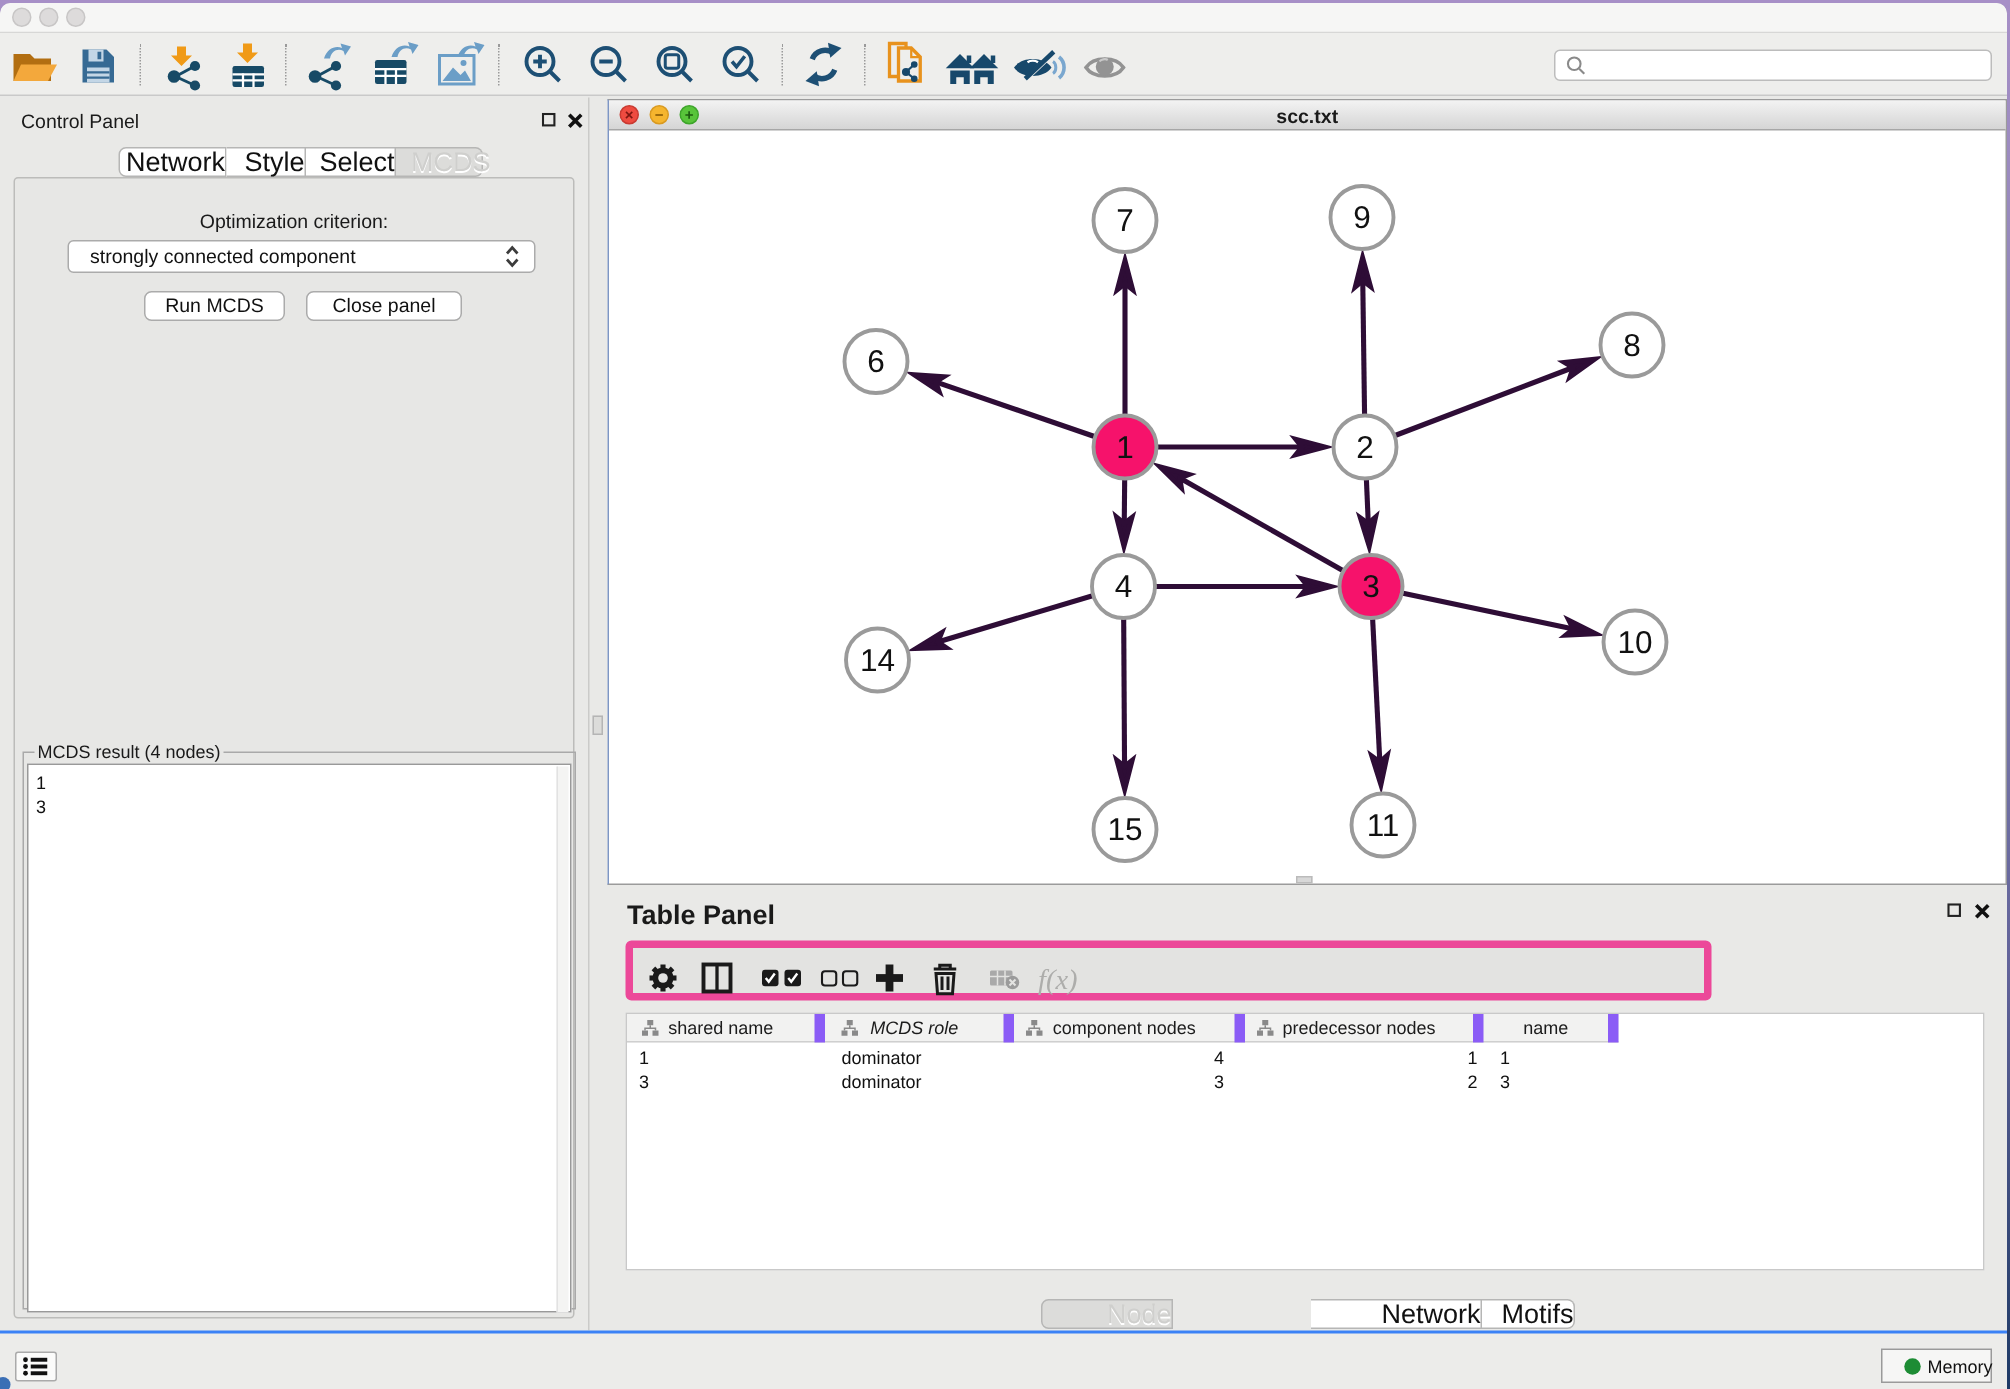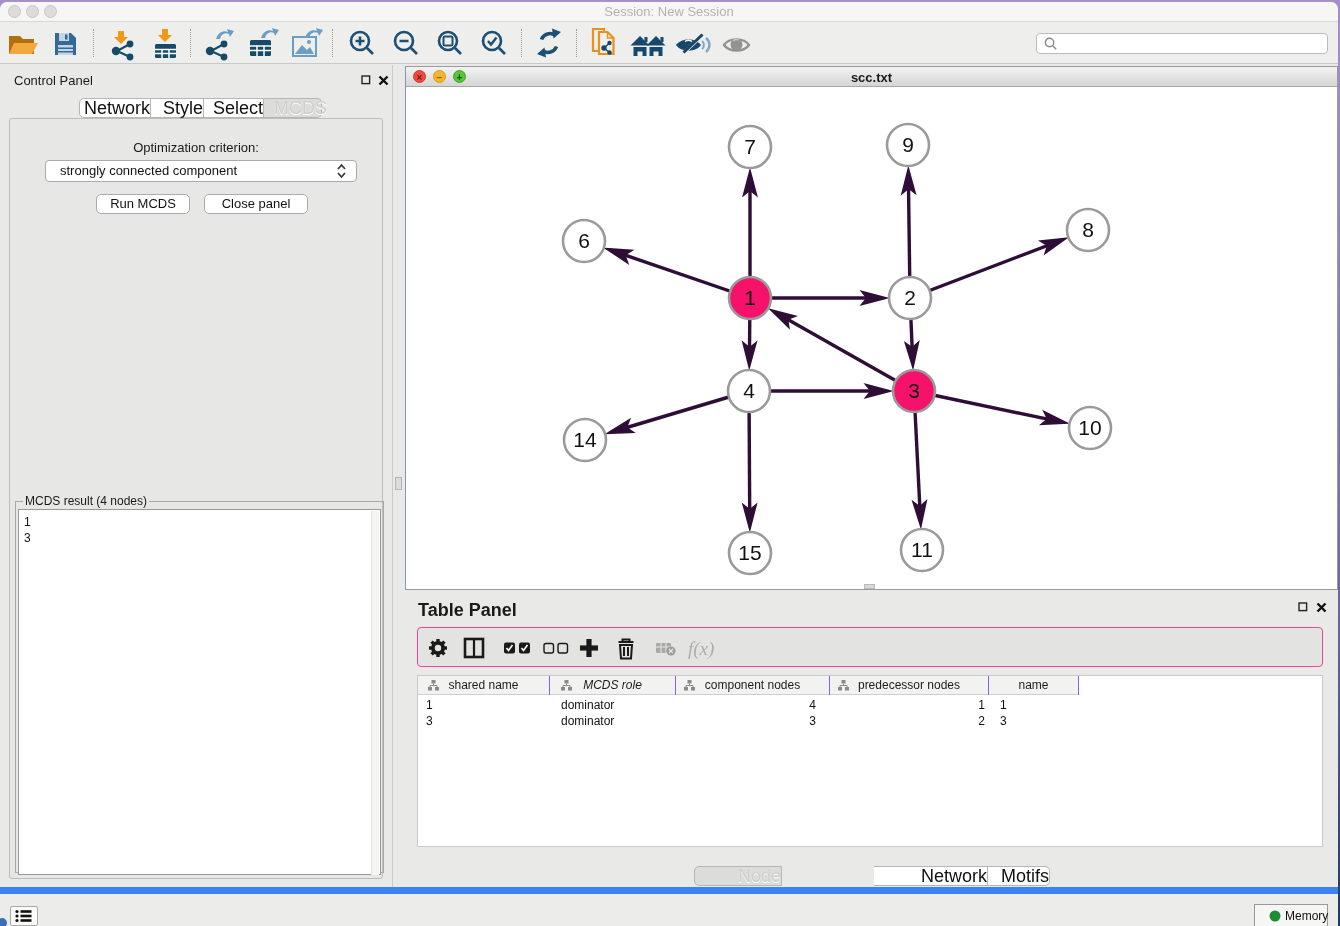--- a/index.html
+++ b/index.html
@@ -32,41 +32,40 @@
 #fs-text { position:absolute; left:5px; top:4px; font-size:12px; color:#111; line-height:16px; }
 #fs-scroll { position:absolute; right:1px; top:1px; width:8px; height:364px; background:#f4f4f3; border-left:1px solid #e2e2e2; }
 
 #iwin { position:absolute; left:405px; top:1px; width:933px; height:524px; background:#fff; border:1px solid #9b9b9b; border-left:1px solid #7e96c4; }
 #iwin-tb { position:absolute; left:0; top:0; width:931px; height:20px; background:linear-gradient(#f3f3f3,#d5d5d5); border-bottom:1px solid #a6a6a6; }
 .tl2 { position:absolute; top:3px; width:13px; height:13px; border-radius:50%; font-size:10px; font-weight:bold; text-align:center; line-height:13px; }
 #iwin-title { position:absolute; top:3px; left:0; width:100%; text-align:center; font-size:13px; font-weight:bold; color:#1a1a1a; }
 #grip { position:absolute; left:458px; top:517px; width:11px; height:5px; background:#d8d8d8; border:1px solid #bbb; }
 
 #tp-title { position:absolute; left:418px; top:535px; font-size:18px; color:#1a1a1a;font-weight:bold; }
-#tp-toolbar { position:absolute; left:417px; top:562px; width:906px; height:40px; background:#e3e3e1; border:1px solid #ec4899; border-radius:4px; }
+#tp-toolbar { position:absolute; left:417px; top:562px; width:724px; height:40px; background:#e3e3e1; border:5px solid #ec4899; border-radius:4px; }
 #tbl { position:absolute; left:417px; top:610px; width:906px; height:172px; background:#fff; border:1px solid #c9c9c9; }
 #tbl-head { position:absolute; left:0; top:0; height:19px; width:661px; background:#f2f2f1; border-bottom:1px solid #cfcfcf; }
-.th { position:absolute; top:0; height:19px; border-right:1px solid #8b5cf6; font-size:12px; color:#1c1c1c; text-align:center; line-height:18px; }
+.th { position:absolute; top:0; height:19px; border-right:7px solid #8b5cf6; font-size:12px; color:#1c1c1c; text-align:center; line-height:18px; }
 .td { position:absolute; font-size:12px; color:#111; height:16px; line-height:16px; }
 
 #btabs { position:absolute; left:694px; top:801px; display:flex; }
 
-#statusbar { position:absolute; left:0; top:885px; width:1338px; height:39px; background:#ececea; border-top:7px solid #3b82f6; }
+#statusbar { position:absolute; left:0; top:885px; width:1338px; height:39px; background:#ececea; border-top:2px solid #3b82f6; }
 #mem { position:absolute; left:1254px; top:10px; width:74px; height:23px; background:#f6f6f5; border:1px solid #9a9a9a; font-size:12px; color:#111; }
 #listbtn { position:absolute; left:10px; top:12px; width:28px; height:20px; background:#fbfbfa; border:1px solid #aaa; border-radius:2px; }
 </style>
 </head>
 <body>
 <div id="topbg"></div>
 <div id="app">
   <div id="titlebar">
     <div class="tl" style="left:8px;"></div>
     <div class="tl" style="left:26px;"></div>
     <div class="tl" style="left:44px;"></div>
-    <div id="title">Session: New Session</div>
   </div>
   <div id="toolbar">
     <svg id="tbicons" width="1338" height="42" style="position:absolute;left:0;top:1px;" viewBox="0 0 1338 42">
 
       <g>
           <path d="M9 13 L20 13 L23 16 L34 16 L34 31 L9 31 Z" fill="#b26e11"></path>
       <path d="M9 31 L14 20 L38 20 L32 31 Z" fill="#f3a83c"></path>
         </g>
 
       <g>

